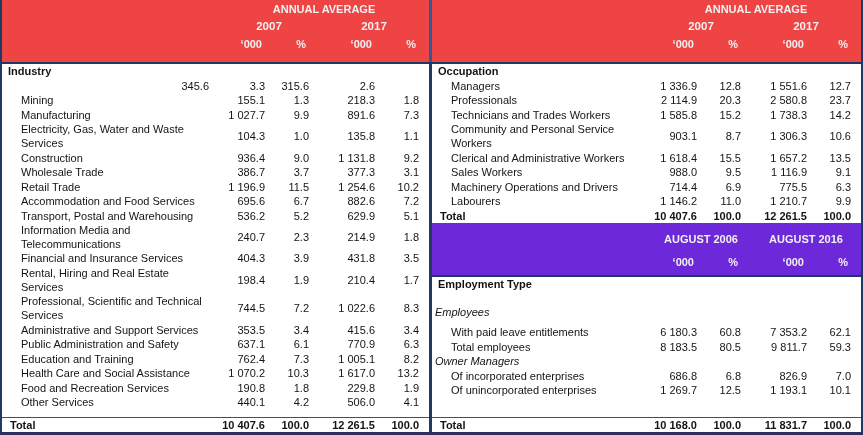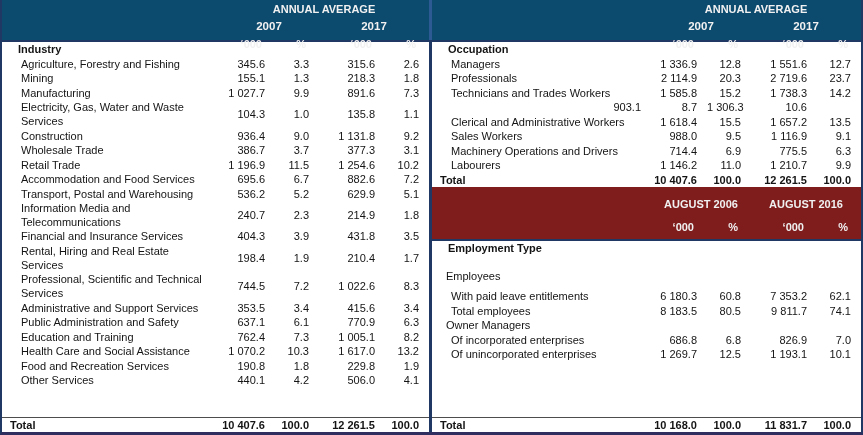--- a/index.html
+++ b/index.html
@@ -13,23 +13,23 @@
     width: 863px; height: 435px;
     border-left: 2px solid #203864;
     border-right: 2px solid #203864;
     border-bottom: 3px solid #302E5E;
     display: flex; flex-direction: column;
     background: #fff;
     position: relative;
   }
   
   .header-band {
-    height: 42px; flex: none;
+    height: 64px; flex: none;
     display: flex;
-    background: #0c4a6e;
+    background: #ef4444;
     border-bottom: 2px solid #203864;
     color: #F1F1F1; font-weight: bold;
   }
   .hdr-half { display: grid; grid-template-columns: 1fr 56px 44px 66px 44px; grid-template-rows: 17px 18px 17px; align-items: center; }
   .hdr-left  { width: 427px; }
   .hdr-gap   { width: 3px; background: #2E5A93; }
   .hdr-right { width: 429px; }
   .c-title { grid-column: 2 / 6; grid-row: 1; text-align: center; font-size: 11px; }
   .c-y1 { grid-column: 2 / 4; grid-row: 2; text-align: center; font-size: 11.5px; }
   .c-y2 { grid-column: 4 / 6; grid-row: 2; text-align: center; font-size: 11.5px; }
@@ -37,33 +37,33 @@
   .c-u3 { grid-column: 4; grid-row: 3; } .c-u4 { grid-column: 5; grid-row: 3; }
   .unit { text-align: right; padding-right: 13px; font-size: 11px; }
   
   .body-band { flex: 1; display: flex; min-height: 0; }
   .tbody-left  { width: 427px; display: flex; flex-direction: column; }
   .vdivider { width: 3px; background: #203864; flex: none; }
   .tbody-right { width: 429px; display: flex; flex-direction: column; justify-content: center; }
   .grid { display: grid; grid-template-columns: 1fr 56px 44px 66px 44px; align-items: center; }
   .row { min-height: 14.5px; line-height: 14.2px; }
   .lbl { padding-left: 19px; padding-right: 6px; }
-  .lbl-section { padding-left: 16px; font-weight: bold; }
-  .lbl-group { padding-left: 14px; }
+  .lbl-section { padding-left: 6px; font-weight: bold; }
+  .lbl-group { padding-left: 3px; font-style: italic; }
   .num { text-align: right; padding-right: 10px; white-space: nowrap; }
   .total-row { font-weight: bold; }
   .total-row .lbl-section { padding-left: 8px; }
   .rule-top { border-top: 1px solid #4d4d4d; }
   .pin-bottom { margin-top: auto; }
   
   .band2 {
     height: 54px; flex: none;
     display: grid; grid-template-columns: 1fr 56px 44px 66px 44px; grid-template-rows: 27px 25px;
     align-items: center;
-    background: #7f1d1d; color: #F1F1F1; font-weight: bold;
+    background: #6d28d9; color: #F1F1F1; font-weight: bold;
     border-bottom: 2px solid #203864;
   }
   .c-a1 { grid-column: 2 / 4; grid-row: 1; text-align: center; padding-top: 6px; }
   .c-a2 { grid-column: 4 / 6; grid-row: 1; text-align: center; padding-top: 6px; }
   .c-b1 { grid-column: 2; grid-row: 2; } .c-b2 { grid-column: 3; grid-row: 2; }
   .c-b3 { grid-column: 4; grid-row: 2; } .c-b4 { grid-column: 5; grid-row: 2; }
   .spacer-lg { height: 13px; flex: none; }
   .spacer-sm { height: 6px; flex: none; }
 </style>
 </head>
@@ -94,21 +94,20 @@
   </div>
 
   <div class="body-band">
 
     <div class="tbody-left">
       <div class="grid row">
         <div class="lbl-section">Industry</div>
       </div>
       <div>
           <div class="grid row">
-    <div class="lbl">Agriculture, Forestry and Fishing</div>
     <div class="num">345.6</div>
     <div class="num">3.3</div>
     <div class="num">315.6</div>
     <div class="num">2.6</div>
   </div>
           <div class="grid row">
     <div class="lbl">Mining</div>
     <div class="num">155.1</div>
     <div class="num">1.3</div>
     <div class="num">218.3</div>
@@ -254,31 +253,32 @@
     <div class="lbl">Managers</div>
     <div class="num">1 336.9</div>
     <div class="num">12.8</div>
     <div class="num">1 551.6</div>
     <div class="num">12.7</div>
   </div>
           <div class="grid row">
     <div class="lbl">Professionals</div>
     <div class="num">2 114.9</div>
     <div class="num">20.3</div>
-    <div class="num">2 719.6</div>
+    <div class="num">2 580.8</div>
     <div class="num">23.7</div>
   </div>
           <div class="grid row">
     <div class="lbl">Technicians and Trades Workers</div>
     <div class="num">1 585.8</div>
     <div class="num">15.2</div>
     <div class="num">1 738.3</div>
     <div class="num">14.2</div>
   </div>
           <div class="grid row">
+    <div class="lbl">Community and Personal Service Workers</div>
     <div class="num">903.1</div>
     <div class="num">8.7</div>
     <div class="num">1 306.3</div>
     <div class="num">10.6</div>
   </div>
           <div class="grid row">
     <div class="lbl">Clerical and Administrative Workers</div>
     <div class="num">1 618.4</div>
     <div class="num">15.5</div>
     <div class="num">1 657.2</div>
@@ -337,21 +337,21 @@
     <div class="num">6 180.3</div>
     <div class="num">60.8</div>
     <div class="num">7 353.2</div>
     <div class="num">62.1</div>
   </div>
           <div class="grid row">
     <div class="lbl">Total employees</div>
     <div class="num">8 183.5</div>
     <div class="num">80.5</div>
     <div class="num">9 811.7</div>
-    <div class="num">74.1</div>
+    <div class="num">59.3</div>
   </div>
         </div>
       <div class="grid row">
         <div class="lbl-group">Owner Managers</div>
       </div>
       <div>
           <div class="grid row">
     <div class="lbl">Of incorporated enterprises</div>
     <div class="num">686.8</div>
     <div class="num">6.8</div>

